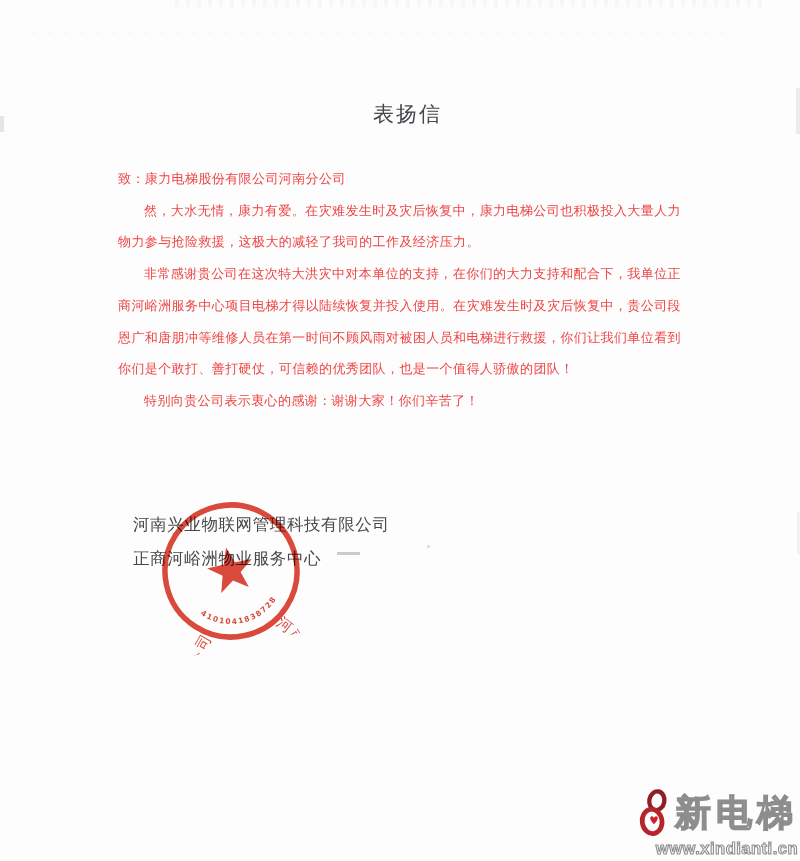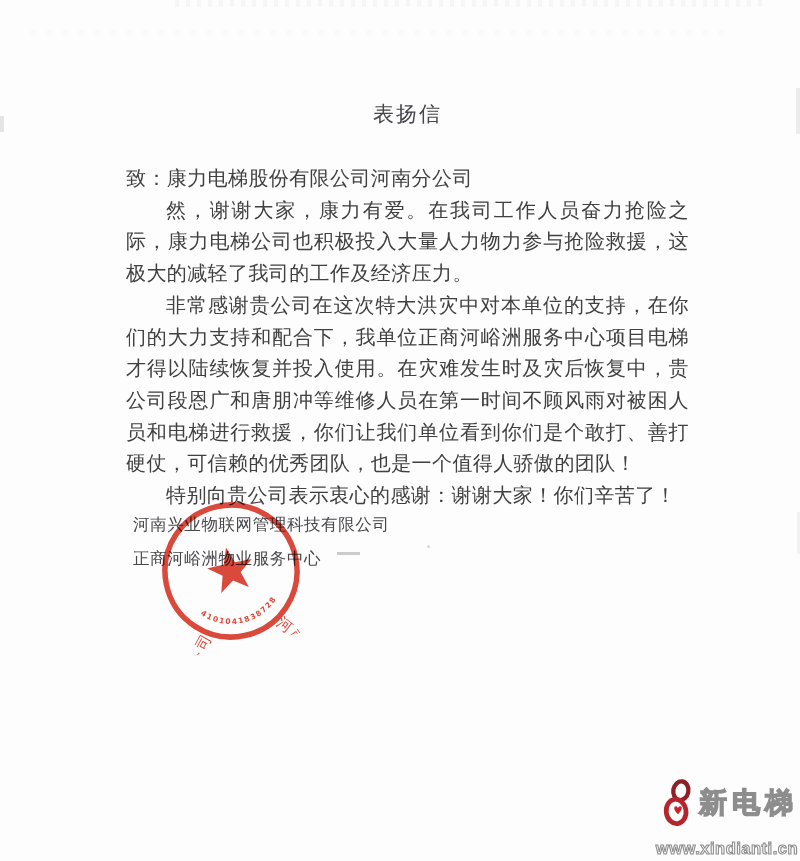--- a/index.html
+++ b/index.html
@@ -27,23 +27,23 @@
   .edge-right1{position:absolute;right:0;top:88px;width:4px;height:46px;background:#e7e7e7;opacity:.8;}
   .edge-right2{position:absolute;right:0;top:512px;width:3px;height:42px;background:#ededed;opacity:.8;}
 
   .title{
     position:absolute;left:118px;top:92px;width:563px;margin:8px;
     text-align:center;font-size:21px;font-weight:400;letter-spacing:2px;
     color:#45454b;
   }
 
   .letter-body{
-    position:absolute;left:126px;top:163px;width:563px;
-    font-size:20px;line-height:31.7px;letter-spacing:.4px;
-    text-align:justify;color:#404040;
+    position:absolute;left:118px;top:163px;width:563px;
+    font-size:13px;line-height:31.7px;letter-spacing:.4px;
+    text-align:justify;color:#ef4444;
   }
   .letter-body p{margin:0;text-indent:2em;}
   .letter-body p.salutation{text-indent:0;}
 
   .signature{
     position:absolute;left:133px;top:508px;
     font-size:16.5px;line-height:33.5px;letter-spacing:.6px;
     color:#47474c;z-index:1;
   }
   .signature p{margin:0;}
@@ -64,46 +64,46 @@
 
   .artifact-dash{position:absolute;left:337px;top:552px;width:23px;height:2.5px;background:#bfbfbf;opacity:.8;z-index:0;}
   .artifact-dot{position:absolute;left:427px;top:545px;width:3px;height:3px;background:#d9d9d9;border-radius:50%;z-index:0;}
 
   .watermark{
     position:absolute;right:2px;bottom:5px;text-align:right;z-index:3;
     font-family:"Liberation Sans","DejaVu Sans",sans-serif;
   }
   .brand-row{display:flex;align-items:center;justify-content:flex-end;gap:5px;}
   .brand{
-    font-size:28px;font-weight:700;letter-spacing:5px;
+    font-size:36px;font-weight:700;letter-spacing:5px;
     color:#ffffff;-webkit-text-stroke:1.4px #8d8d8d;
     line-height:1;
   }
   .url{
     font-size:16.5px;font-weight:700;letter-spacing:.5px;
     color:#ffffff;-webkit-text-stroke:1.1px #8f8f8f;
-    margin-top:12px;line-height:1;
+    margin-top:2px;line-height:1;
   }
 </style>
 </head>
 <body>
 
 <div class="page">
 
   <div class="noise-top"></div>
   <div class="noise-top2"></div>
   <div class="edge-left"></div>
   <div class="edge-right1"></div>
   <div class="edge-right2"></div>
 
   <h1 class="title">表扬信</h1>
 
   <div class="letter-body">
     <p class="salutation">致：康力电梯股份有限公司河南分公司</p>
-    <p class="para">然，谢谢大家，康力有爱。在我司工作人员奋力抢险之际，康力电梯公司也积极投入大量人力物力参与抢险救援，这极大的减轻了我司的工作及经济压力。</p>
+    <p class="para">然，大水无情，康力有爱。在灾难发生时及灾后恢复中，康力电梯公司也积极投入大量人力物力参与抢险救援，这极大的减轻了我司的工作及经济压力。</p>
     <p class="para">非常感谢贵公司在这次特大洪灾中对本单位的支持，在你们的大力支持和配合下，我单位正商河峪洲服务中心项目电梯才得以陆续恢复并投入使用。在灾难发生时及灾后恢复中，贵公司段恩广和唐朋冲等维修人员在第一时间不顾风雨对被困人员和电梯进行救援，你们让我们单位看到你们是个敢打、善打硬仗，可信赖的优秀团队，也是一个值得人骄傲的团队！</p>
     <p class="para">特别向贵公司表示衷心的感谢：谢谢大家！你们辛苦了！</p>
   </div>
 
   <div class="artifact-dash"></div>
   <div class="artifact-dot"></div>
 
   <div class="signature">
     <p>河南兴业物联网管理科技有限公司</p>
     <p>正商河峪洲物业服务中心</p>

